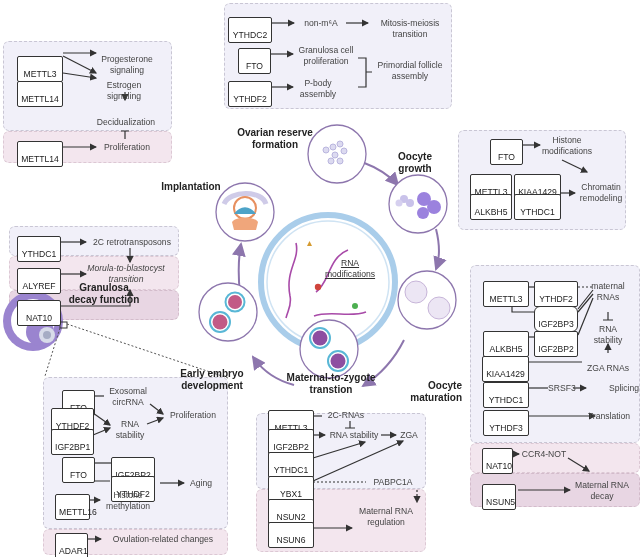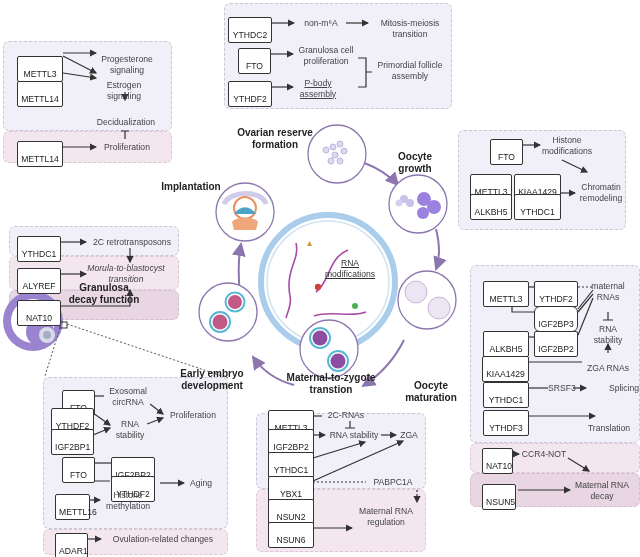--- a/index.html
+++ b/index.html
@@ -213,21 +213,21 @@
   </g>
 </svg>
 
 <div class="box" style="left:228px;top:17px;width:44px;">YTHDC2</div>
 <div class="t" style="left:296px;top:18px;width:50px;">non-m⁶A</div>
 <div class="t" style="left:372px;top:18px;width:76px;white-space:normal;">Mitosis-meiosis transition</div>
 <div class="box" style="left:238px;top:48px;width:33px;">FTO</div>
 <div class="t" style="left:294px;top:45px;width:64px;white-space:normal;">Granulosa cell proliferation</div>
 <div class="t" style="left:372px;top:60px;width:76px;white-space:normal;">Primordial follicle assembly</div>
 <div class="box" style="left:228px;top:81px;width:44px;">YTHDF2</div>
-<div class="t" style="left:296px;top:78px;width:44px;white-space:normal;text-decoration:underline;">P-body assembly</div>
+<div class="t" style="left:296px;top:78px;width:44px;white-space:normal;">P-body assembly</div>
 
 <div class="box" style="left:17px;top:56px;width:46px;">METTL3</div>
 <div class="t" style="left:98px;top:54px;width:58px;white-space:normal;">Progesterone signaling</div>
 <div class="box" style="left:17px;top:81px;width:46px;">METTL14</div>
 <div class="t" style="left:100px;top:80px;width:48px;white-space:normal;">Estrogen signaling</div>
 <div class="t" style="left:92px;top:117px;width:68px;">Decidualization</div>
 <div class="box" style="left:17px;top:141px;width:46px;">METTL14</div>
 <div class="t" style="left:98px;top:142px;width:58px;">Proliferation</div>
 
 <div class="box" style="left:490px;top:139px;width:33px;">FTO</div>
@@ -250,21 +250,21 @@
 <div class="box" style="left:534px;top:306px;width:44px;border-radius:6px;">IGF2BP3</div>
 <div class="t" style="left:588px;top:324px;width:40px;white-space:normal;">RNA stability</div>
 <div class="box" style="left:483px;top:331px;width:46px;">ALKBH5</div>
 <div class="box" style="left:534px;top:331px;width:44px;">IGF2BP2</div>
 <div class="box" style="left:482px;top:356px;width:47px;">KIAA1429</div>
 <div class="t" style="left:584px;top:363px;width:48px;">ZGA RNAs</div>
 <div class="box" style="left:483px;top:382px;width:46px;">YTHDC1</div>
 <div class="t" style="left:548px;top:383px;width:26px;">SRSF3</div>
 <div class="t" style="left:588px;top:383px;width:40px;margin-left:16px;">Splicing</div>
 <div class="box" style="left:483px;top:410px;width:46px;">YTHDF3</div>
-<div class="t" style="left:584px;top:411px;width:50px;margin-top:12px;">Translation</div>
+<div class="t" style="left:584px;top:411px;width:50px;">Translation</div>
 <div class="box" style="left:482px;top:448px;width:31px;">NAT10</div>
 <div class="t" style="left:520px;top:449px;width:48px;">CCR4-NOT</div>
 <div class="box" style="left:482px;top:484px;width:34px;">NSUN5</div>
 <div class="t" style="left:572px;top:480px;width:60px;white-space:normal;">Maternal RNA decay</div>
 
 <div class="box" style="left:268px;top:410px;width:46px;">METTL3</div>
 <div class="t" style="left:324px;top:410px;width:44px;">2C-RNAs</div>
 <div class="box" style="left:268px;top:429px;width:46px;">IGF2BP2</div>
 <div class="t" style="left:326px;top:430px;width:56px;">RNA stability</div>
 <div class="t" style="left:398px;top:430px;width:22px;">ZGA</div>
@@ -285,21 +285,21 @@
 <div class="box" style="left:111px;top:457px;width:44px;">IGF2BP2</div>
 <div class="box" style="left:111px;top:476px;width:44px;">YTHDF2</div>
 <div class="t" style="left:186px;top:478px;width:30px;">Aging</div>
 <div class="box" style="left:55px;top:494px;width:35px;">METTL16</div>
 <div class="t" style="left:100px;top:490px;width:56px;white-space:normal;">Histone methylation</div>
 <div class="box" style="left:55px;top:533px;width:33px;">ADAR1</div>
 <div class="t" style="left:102px;top:534px;width:122px;">Ovulation-related changes</div>
 
 <div class="stage" style="left:228px;top:127px;width:94px;white-space:normal;">Ovarian reserve formation</div>
 <div class="stage" style="left:394px;top:151px;width:42px;white-space:normal;">Oocyte growth</div>
-<div class="stage" style="left:400px;top:380px;width:62px;white-space:normal;">Oocyte maturation</div>
+<div class="stage" style="left:400px;top:380px;width:62px;white-space:normal;text-align:right;">Oocyte maturation</div>
 <div class="stage" style="left:275px;top:372px;width:112px;white-space:normal;">Maternal-to-zygote transtion</div>
 <div class="stage" style="left:176px;top:368px;width:72px;white-space:normal;">Early embryo development</div>
 <div class="stage" style="left:154px;top:181px;width:74px;">Implantation</div>
 <div class="stage" style="left:66px;top:282px;width:76px;white-space:normal;">Granulosa decay function</div>
 
 <div class="t" style="left:322px;top:258px;width:56px;white-space:normal;color:#333;text-decoration:underline;">RNA modifications</div>
 
 <style>
   
 </style>

